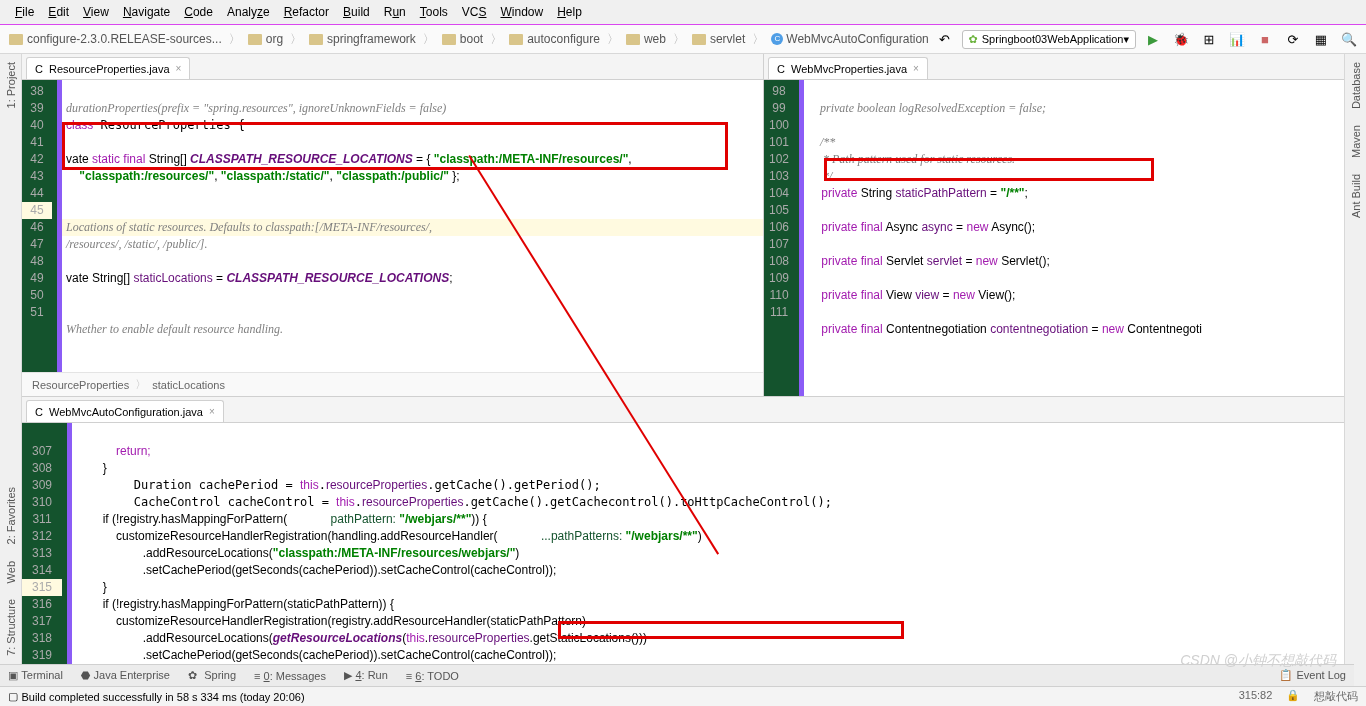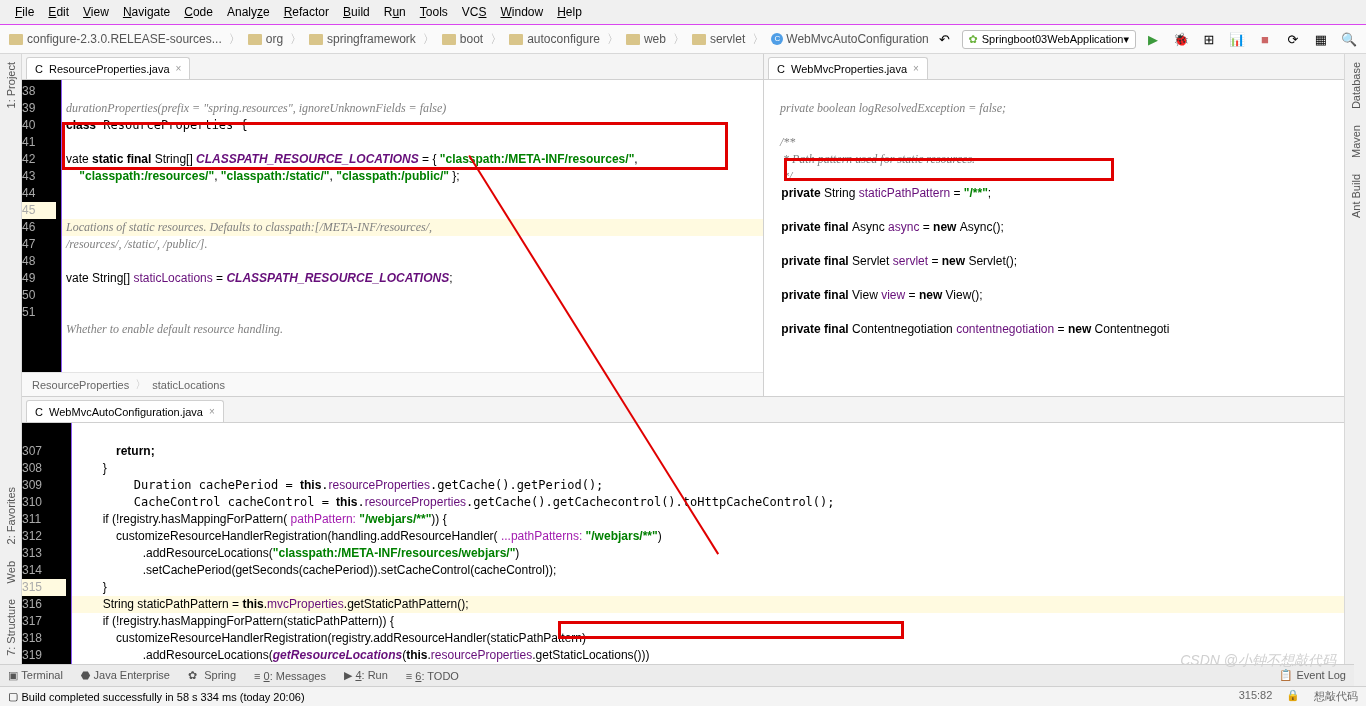--- a/index.html
+++ b/index.html
@@ -32,29 +32,29 @@
 .top-split { flex: 0 0 258px; display: flex; border-bottom: 1px solid #d0d0d0; }
 .panel { flex: 1; display: flex; flex-direction: column; border-right: 1px solid #d0d0d0; }
 .panel:last-child { border-right: none; }
 
 .tabbar { height: 26px; background: #f4f4f4; border-bottom: 1px solid #d0d0d0; display: flex; align-items: flex-end; padding: 0 4px; }
 .tab { background: #fff; border: 1px solid #d0d0d0; border-bottom: none; height: 22px; display: inline-flex; align-items: center; padding: 0 8px; font-size: 11px; border-radius: 3px 3px 0 0; margin-right: 3px; }
 .tab .class-icon { width: 11px; height: 11px; }
 .tab .close-x { margin-left: 6px; color: #999; font-size: 10px; }
 
 .code-view { flex: 1; overflow: hidden; display: flex; position: relative; }
-.gutter-nums { width: 40px; background: #000000; border-right: 1px solid #8b5cf6; text-align: left; padding: 3px 5px 0 0; font: 12px/17px "Consolas", monospace; color: #aaa; }
+.gutter-nums { width: 40px; background: #14532d; border-right: 5px solid #8b5cf6; text-align: center; padding: 3px 5px 0 0; font: 12px/17px "Consolas", monospace; color: #aaa; }
 .code-body { flex: 1; font: 12px/17px "Consolas", monospace; padding: 3px 4px 0 4px; white-space: pre; position: relative; }
 .hl-line { background: #fffae0; display: block; margin: 0 -4px; padding: 0 4px; }
-.kw { color: #000000; font-weight: bold; text-align: right; }
+.kw { color: #a21caf; font-weight: normal; text-align: right; }
 .str { color: #008000; font-weight: bold; }
 .fld { color: #660e7a; font-weight: normal; }
 .fldi { color: #660e7a; font-style: italic; font-weight: bold;}
 .cmt { color: #808080; font-style: italic; font-family: Liberation Serif, serif; }
-.hint { color: #a21caf; font-style: normal; }
+.hint { color: #14532d; font-style: normal; margin-left: 40px; }
 
 .redbox { border: 3px solid #e00000; position: absolute; pointer-events: none; }
 .arrow-line { position: absolute; background: #e00000; height: 2px; transform-origin: 0 0; pointer-events: none; z-index: 5; }
 
 .breadcrumb-bar { height: 24px; border-top: 1px solid #e4e4e4; background: #f9f9f9; font-size: 11px; color: #666; display: flex; align-items: center; padding: 0 10px; }
 .breadcrumb-bar .sep2 { color: #bbb; padding: 0 6px; }
 
 .bottom-panel { flex: 1; display: flex; flex-direction: column; }
 
 .bottom-tabs { height: 22px; background: #ececec; border-top: 1px solid #d0d0d0; display: flex; align-items: center; font-size: 11px; padding: 0 8px; gap: 18px; }
@@ -195,20 +195,36 @@
             <span class="sep2">〉</span>
             <span>staticLocations</span>
         </div>
       </div>
 
       <div class="panel" style="flex:0 0 580px">
         <div class="tabbar">
           <div class="tab"><span class="class-icon">C</span>&nbsp;<span>WebMvcProperties.java</span><span class="close-x">×</span></div>
         </div>
         <div class="code-view">
+          <div class="gutter-nums">
+<div>98</div>
+              <div>99</div>
+              <div>100</div>
+              <div>101</div>
+              <div>102</div>
+              <div>103</div>
+              <div>104</div>
+              <div>105</div>
+              <div>106</div>
+              <div>107</div>
+              <div>108</div>
+              <div>109</div>
+              <div>110</div>
+              <div>111</div>
+          </div>
           <div class="code-body">
 <span class="cmt">    private boolean logResolvedException = false;</span>
 <span></span>
 <span class="cmt">    /**</span>
 <span class="cmt">     * Path pattern used for static resources.</span>
 <span class="cmt">     */</span>
 <span>    </span><span class="kw">private </span><span>String </span><span class="fld">staticPathPattern</span><span> = </span><span class="str">"/**"</span><span>;</span>
 <span></span>
 <span>    </span><span class="kw">private final </span><span>Async </span><span class="fld">async</span><span> = </span><span class="kw">new </span><span>Async();</span>
 <span></span>
@@ -249,21 +265,21 @@
         <div class="code-body">
 <span class="kw">            return;</span>
 <span>        }</span>
         Duration cachePeriod = <span class="kw">this</span>.<span class="fld">resourceProperties</span>.getCache().getPeriod();
         CacheControl cacheControl = <span class="kw">this</span>.<span class="fld">resourceProperties</span>.getCache().getCachecontrol().toHttpCacheControl();
 <span>        if (!registry.hasMappingForPattern( </span><span class="hint">pathPattern: </span><span class="str">"/webjars/**"</span><span>)) {</span>
 <span>            customizeResourceHandlerRegistration(handling.addResourceHandler( </span><span class="hint">...pathPatterns: </span><span class="str">"/webjars/**"</span><span>)</span>
 <span>                    .addResourceLocations(</span><span class="str">"classpath:/META-INF/resources/webjars/"</span><span>)</span>
 <span>                    .setCachePeriod(getSeconds(cachePeriod)).setCacheControl(cacheControl));</span>
 <span>        }</span>
-<span class="hl-line">        String staticPathPattern = <span class="kw">this</span>.<span class="fld">mvcProperties</span>.getStaticPathPattern();</span><span>        if (!registry.hasMappingForPattern(staticPathPattern)) {</span>
+<span>        if (!registry.hasMappingForPattern(staticPathPattern)) {</span>
 <span>            customizeResourceHandlerRegistration(registry.addResourceHandler(staticPathPattern)</span>
 <span>                    .addResourceLocations(</span><span class="fldi">getResourceLocations</span><span>(</span><span class="kw">this</span><span>.</span><span class="fld">resourceProperties</span><span>.getStaticLocations()))</span>
 <span>                    .setCachePeriod(getSeconds(cachePeriod)).setCacheControl(cacheControl));</span>
 <span>        }</span>
 <span>    }</span>
           <div class="redbox" style="top:198px;left:486px;width:346px;height:18px"></div>
         </div>
       </div>
 
     </div>

